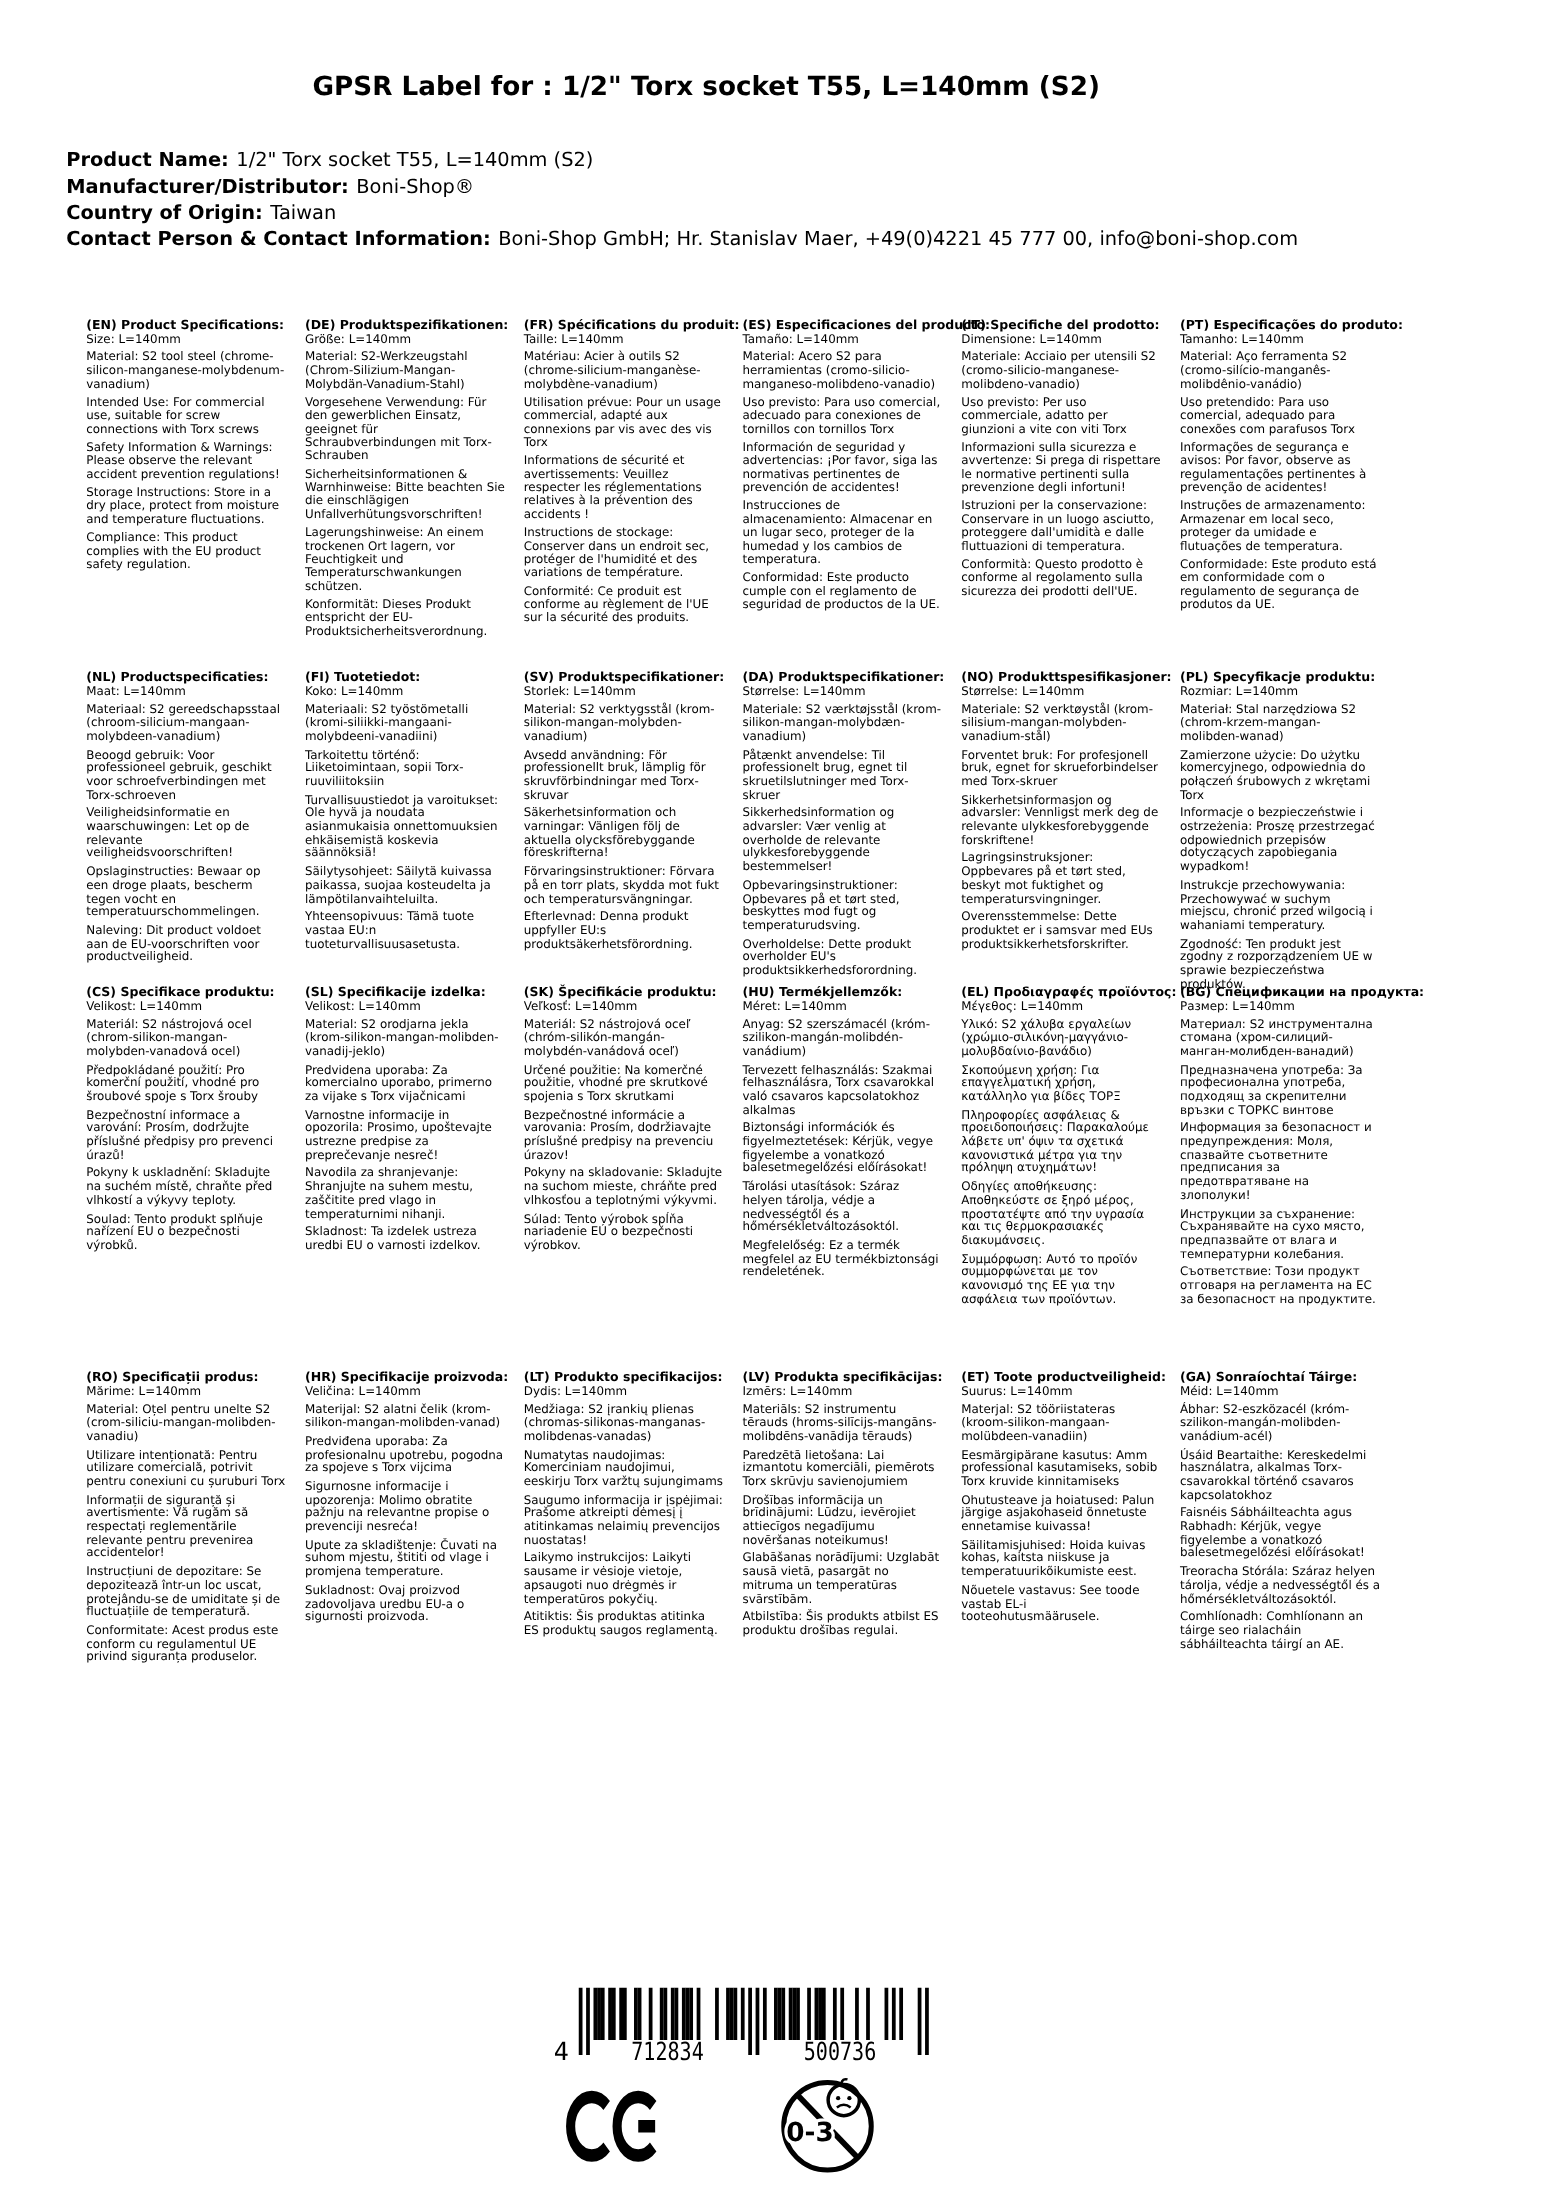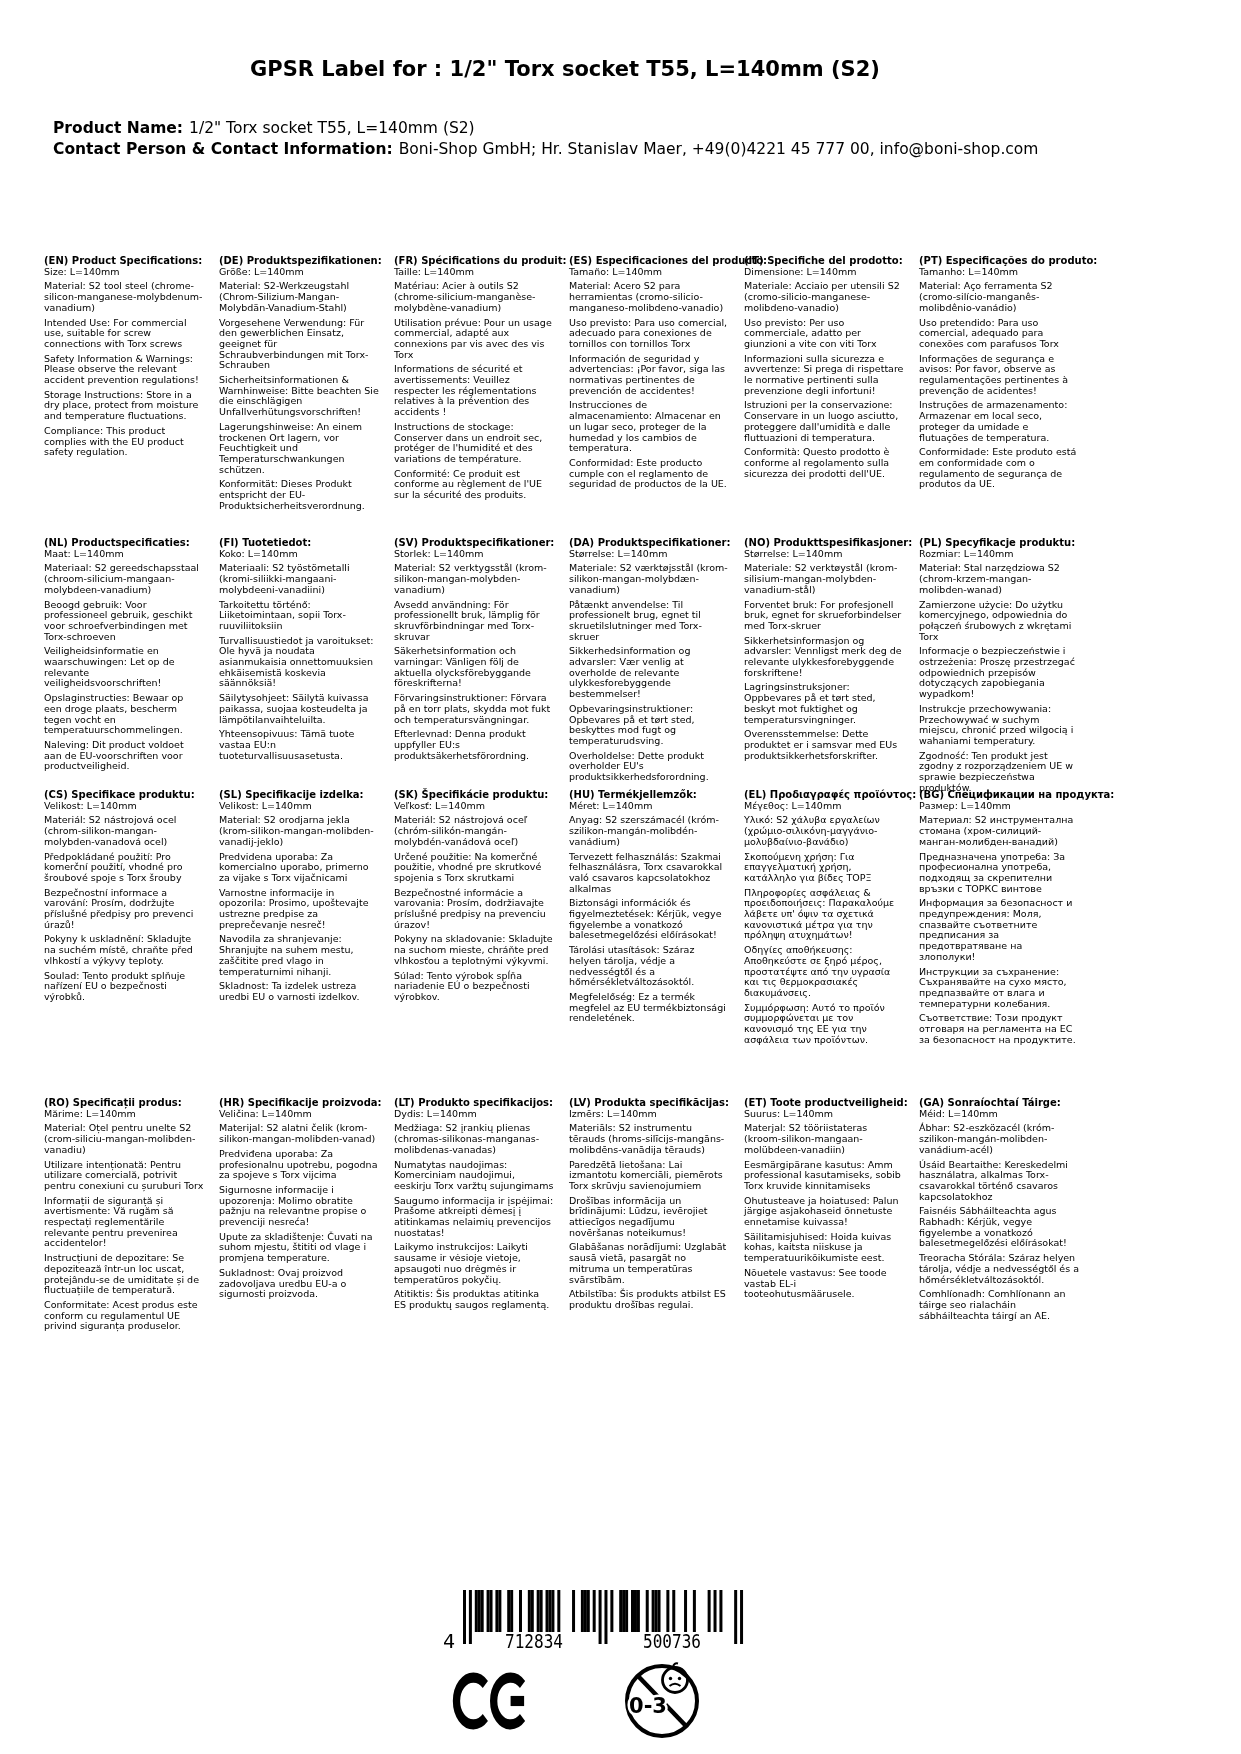--- a/index.html
+++ b/index.html
@@ -10,41 +10,47 @@
   }
   .doc-title{
     position:absolute;top:57px;left:0;width:1130px;text-align:center;
     font-size:21px;font-weight:bold;letter-spacing:0;
   }
   .product-info{position:absolute;left:53px;top:118px;font-size:15.5px;line-height:21px;}
   .pi-row{white-space:nowrap;}
   .pi-label{font-weight:bold;text-align:right;}
   .pi-value{font-weight:normal;margin-left:6px;}
   .spec-grid{
-    position:absolute;left:44px;top:256px;width:1035px;
+    position:absolute;left:69px;top:256px;width:1035px;
     display:grid;grid-template-columns:repeat(6,160px);
     grid-template-rows:282px 252px 308px 300px;column-gap:15px;
   }
   .spec-block{font-size:9.5px;line-height:10.7px;}
   .spec-header{font-weight:bold;font-size:10px;white-space:nowrap;}
   .spec-par{margin:0;}
   .spec-par + .spec-par{margin-top:4px;}
   .barcode{position:absolute;left:425px;top:1590px;}
   .barcode svg text{font-family:"DejaVu Sans Mono","DejaVu Sans",sans-serif;}
   .ce-mark{position:absolute;left:452px;top:1662px;}
   .age-warning{position:absolute;left:615px;top:1652px;}
 </style>
 </head>
 <body>
 
 <div class="doc-title">GPSR Label for : 1/2" Torx socket T55, L=140mm (S2)</div>
 
 <div class="product-info">
   <div class="pi-row">
     <span class="pi-label">Product Name:</span><span class="pi-value">1/2" Torx socket T55, L=140mm (S2)</span>
+  </div>
+  <div class="pi-row">
+    <span class="pi-label">Manufacturer/Distributor:</span><span class="pi-value">Boni-Shop®</span>
+  </div>
+  <div class="pi-row">
+    <span class="pi-label">Country of Origin:</span><span class="pi-value">Taiwan</span>
   </div>
   <div class="pi-row">
     <span class="pi-label">Contact Person &amp; Contact Information:</span><span class="pi-value">Boni-Shop GmbH; Hr. Stanislav Maer, +49(0)4221 45 777 00, info@boni-shop.com</span>
   </div>
 </div>
 
 <div class="spec-grid">
     <div class="spec-block">
       <div class="spec-header">(EN) Product Specifications:</div>
       <p class="spec-par">Size: L=140mm</p>

